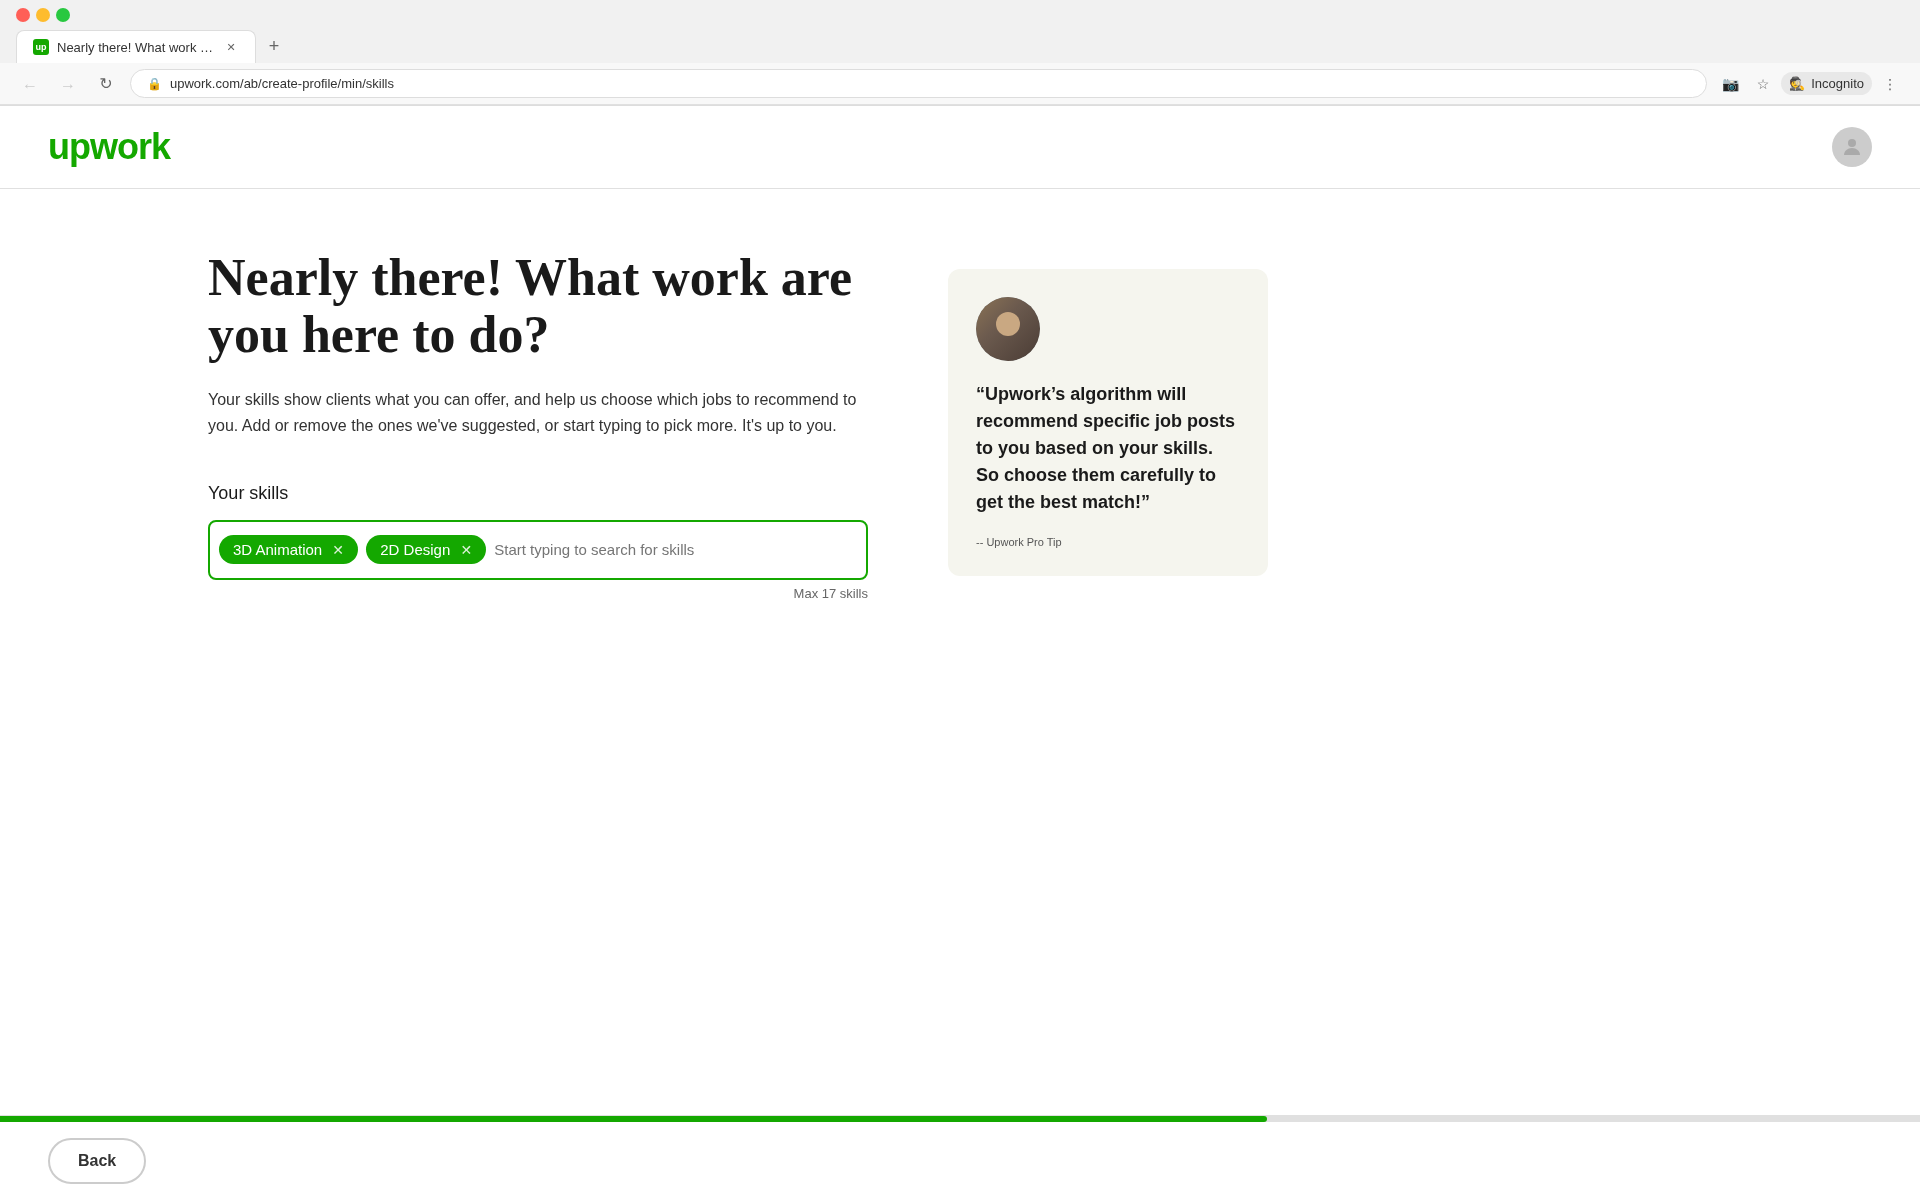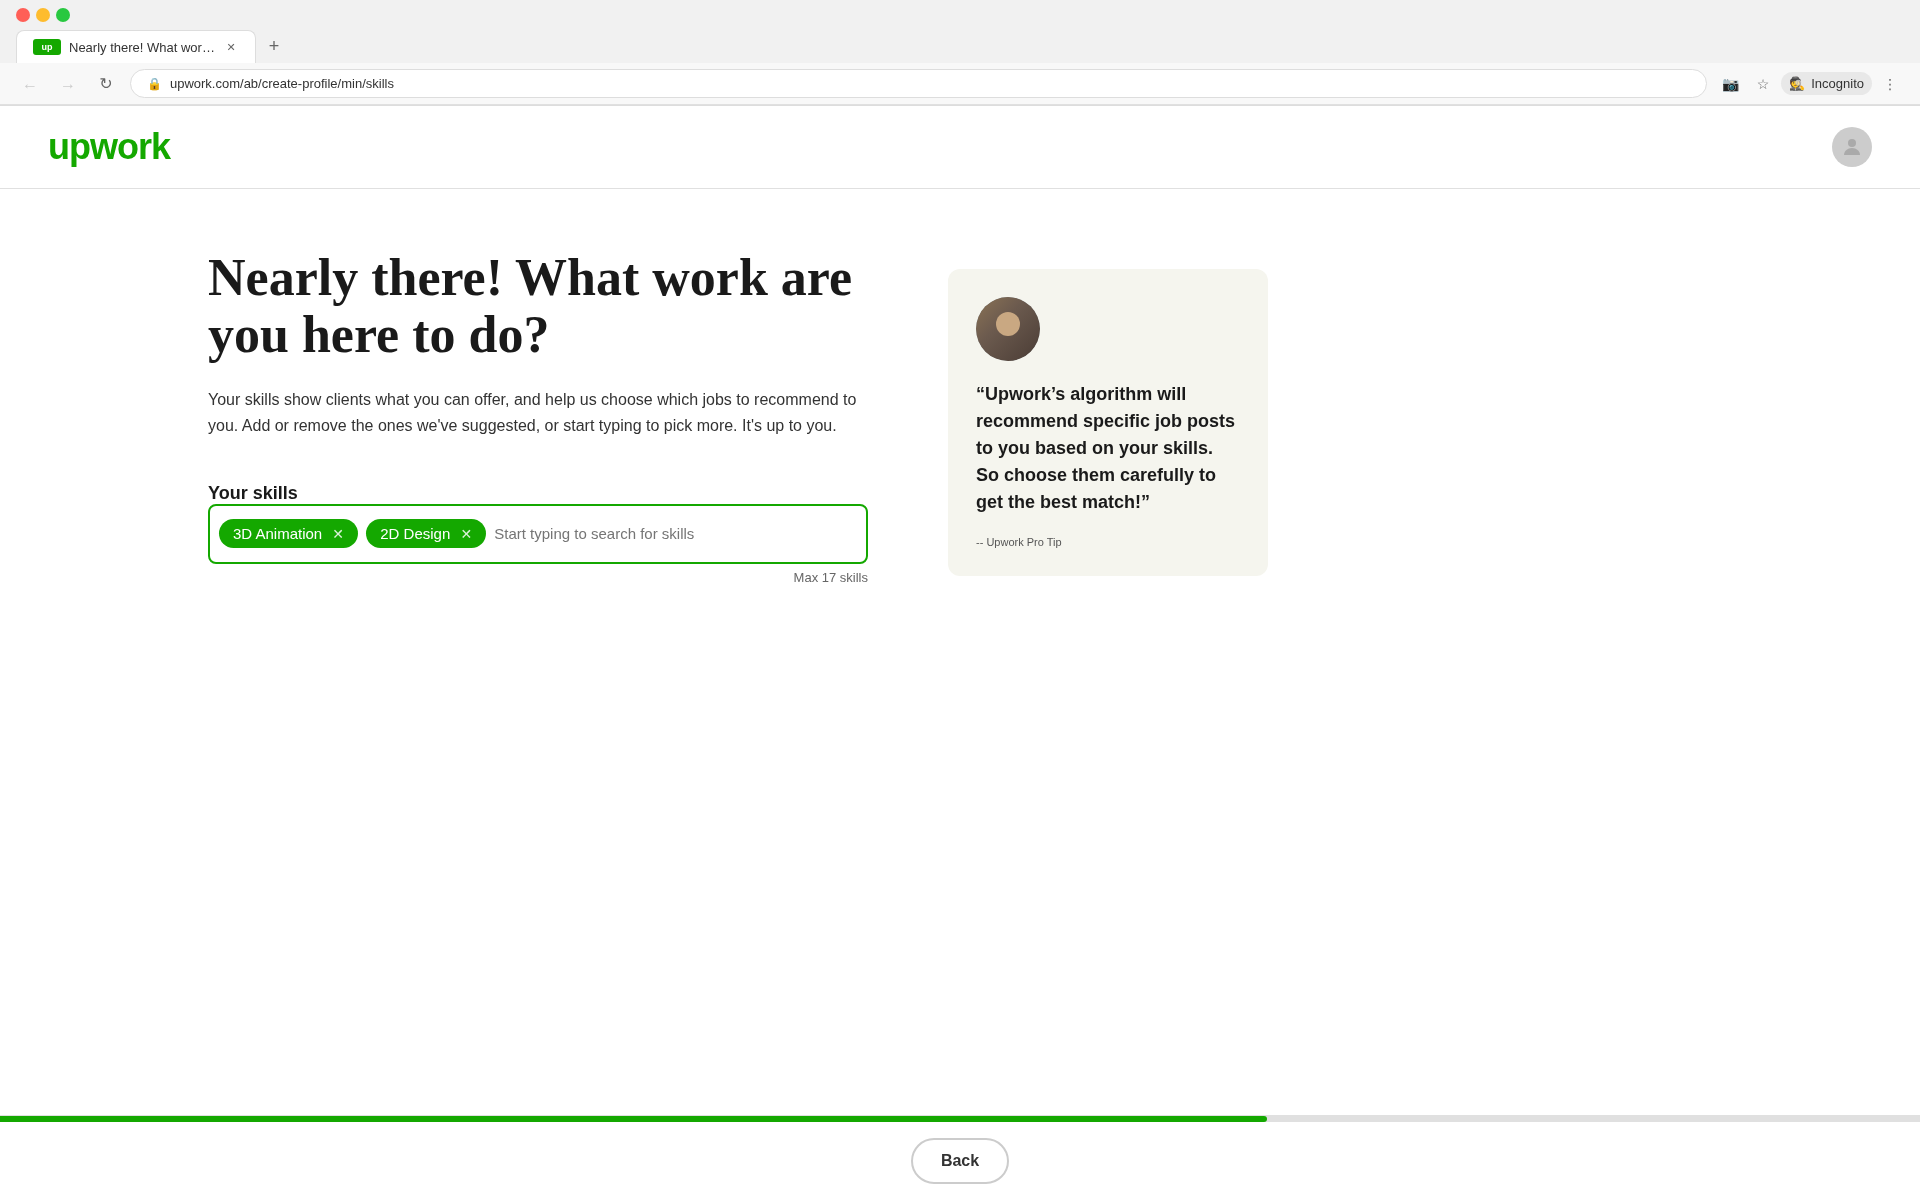--- a/index.html
+++ b/index.html
@@ -56,21 +56,21 @@
       padding: 8px 16px;
       font-size: 13px;
       color: #333;
       min-width: 200px;
       max-width: 240px;
       border: 1px solid #ddd;
       border-bottom: none;
     }
 
     .tab-favicon {
-      width: 28px;
+      width: 16px;
       height: 16px;
       background: #14a800;
       border-radius: 3px;
       display: flex;
       align-items: center;
       justify-content: center;
       color: white;
       font-size: 9px;
       font-weight: bold;
       flex-shrink: 0;
@@ -245,23 +245,23 @@
 
     .page-description {
       font-size: 16px;
       color: #333;
       line-height: 1.6;
       margin-bottom: 44px;
     }
 
     .skills-label {
       font-size: 18px;
-      font-weight: 700;
+      font-weight: 400;
       color: #1a1a1a;
-      margin-bottom: 0;
+      margin-bottom: 16px;
     }
 
     .skills-input-container {
       border: 2px solid #14a800;
       border-radius: 8px;
       padding: 12px 9px;
       display: flex;
       flex-wrap: wrap;
       align-items: center;
       gap: 8px;
@@ -389,21 +389,21 @@
     }
 
     .progress-bar-fill {
       height: 100%;
       background: #14a800;
       border-radius: 0 3px 3px 0;
     }
 
     .footer-actions {
       display: flex;
-      justify-content: center;
+      justify-content: space-between;
       align-items: center;
       padding: 16px 48px;
     }
 
     .btn-back {
       background: #fff;
       border: 2px solid #ccc;
       border-radius: 24px;
       padding: 12px 28px;
       font-size: 16px;

